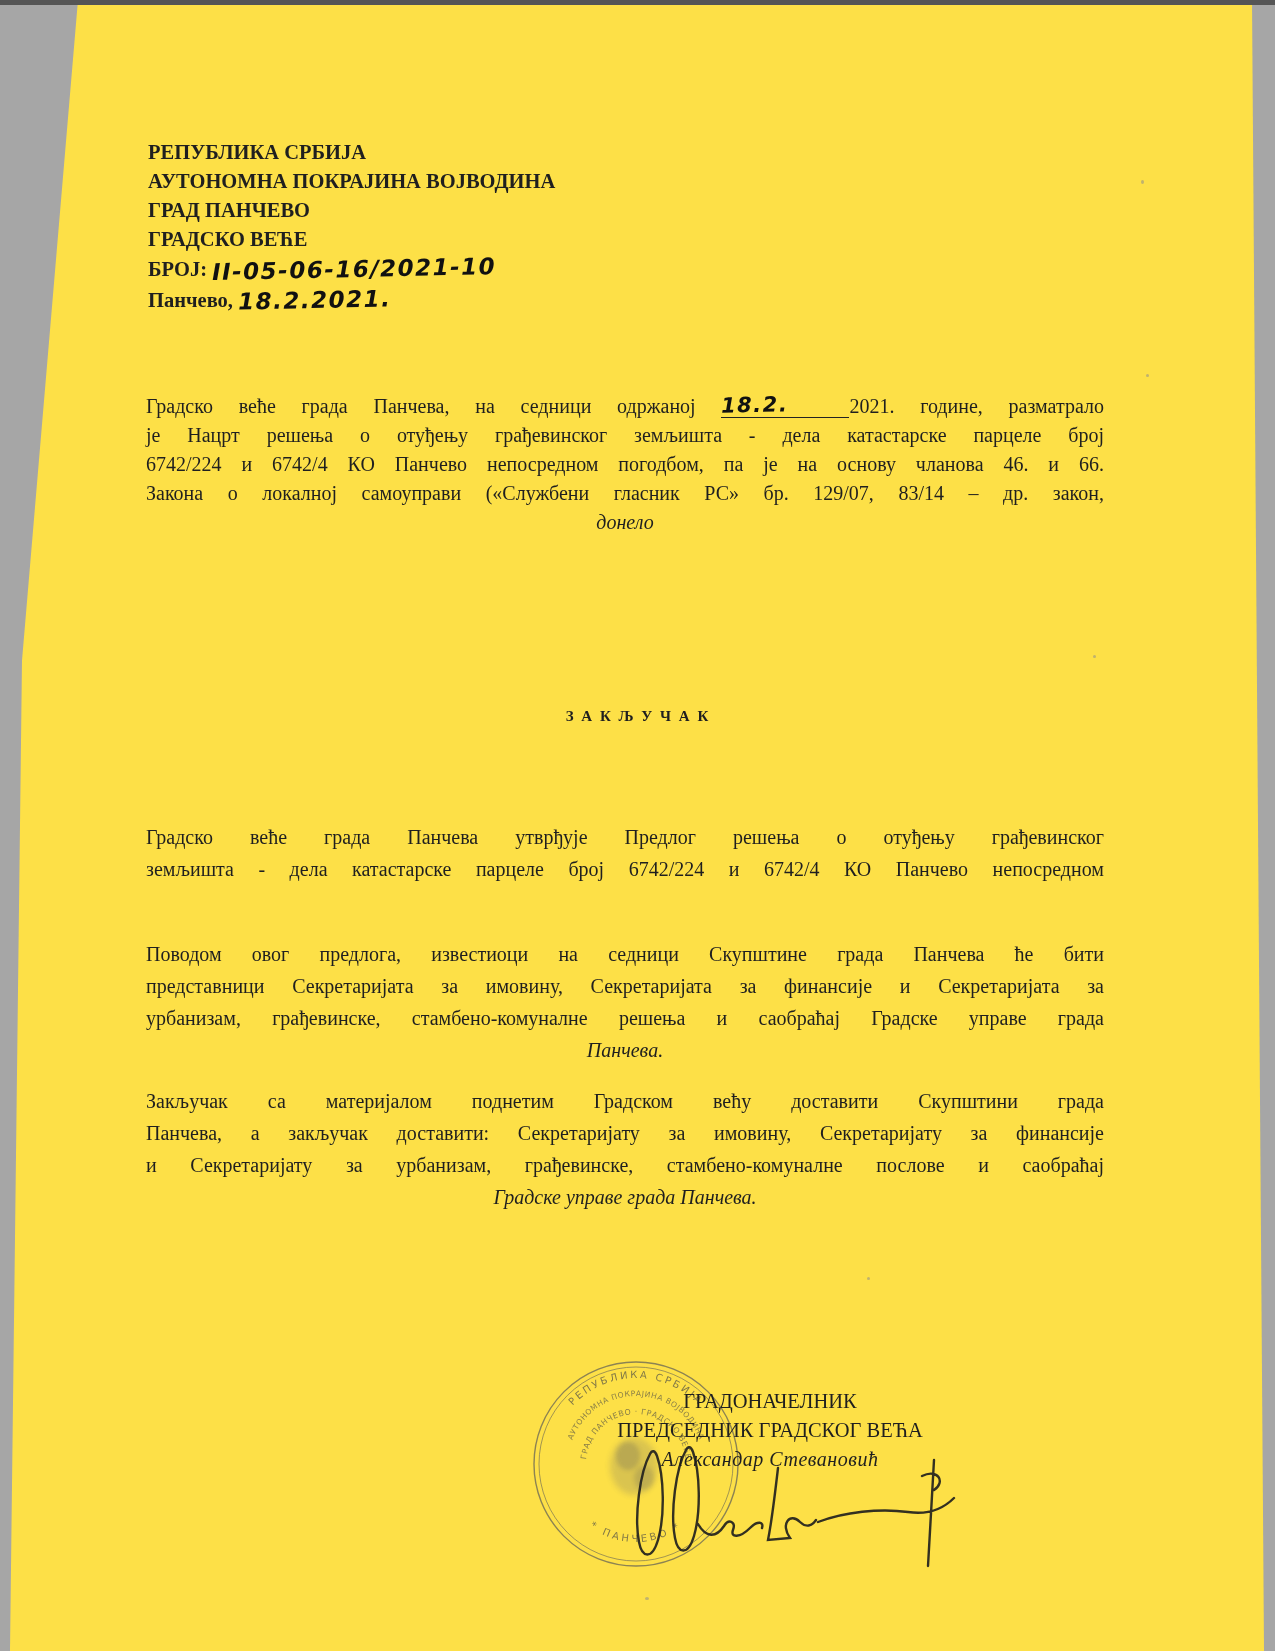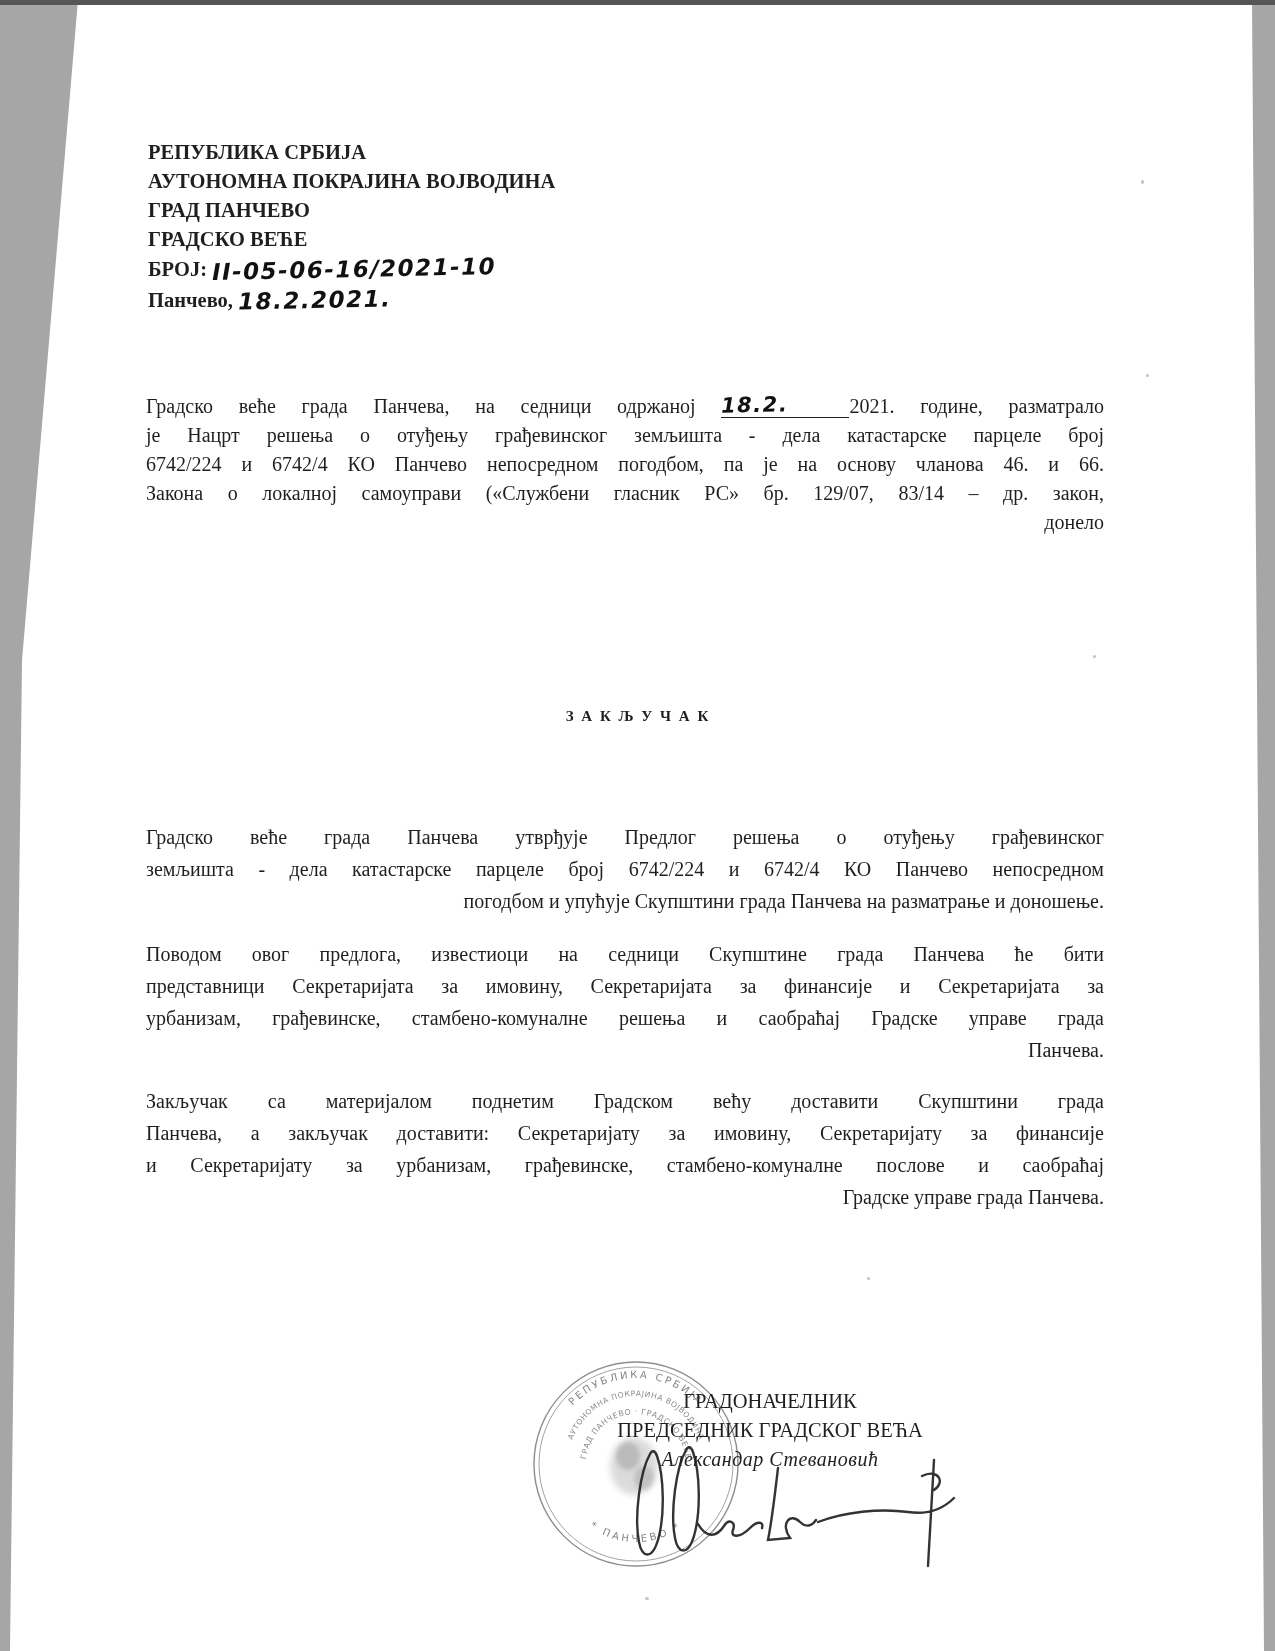--- a/index.html
+++ b/index.html
@@ -3,21 +3,21 @@
 <meta charset="utf-8">
 <style>
   html,body{margin:0;padding:0;}
   body{
     width:1275px;height:1651px;position:relative;overflow:hidden;
     background:#a6a6a6;
     font-family:"Liberation Serif","DejaVu Serif",serif;
     -webkit-font-smoothing:antialiased;
   }
   .paper{
-    position:absolute;inset:0;background:#ffffff;color:#1f1f1f;
+    position:absolute;inset:0;background:#fde047;color:#1f1f1f;
   }
   
   .edge-top{position:absolute;left:0;top:0;width:1275px;height:5px;background:#555;z-index:6;}
   .edge-left{
     position:absolute;left:0;top:0;width:82px;height:1651px;background:#a6a6a6;z-index:5;
     clip-path:polygon(0 0,78px 0,22px 40%,10px 100%,0 100%);
   }
   .edge-right{
     position:absolute;right:0;top:0;width:24px;height:1651px;background:#a6a6a6;z-index:5;
     clip-path:polygon(1px 0,24px 0,24px 100%,13px 100%);
@@ -30,21 +30,21 @@
   .hand{
     font-family:"DejaVu Sans",sans-serif;font-style:italic;font-weight:600;
     color:#111;letter-spacing:1.5px;display:inline-block;transform:rotate(-1.2deg);
   }
   .hdr .hand{font-size:23px;position:relative;top:1px;}
   .hdr .row-num,.hdr .row-place{height:31px;}
 
   
   .tb{position:absolute;left:146px;width:958px;font-size:20px;line-height:29px;color:#1f1f1f;}
   .jl{text-align:justify;text-align-last:justify;}
-  .ll{text-align:right;}
+  .ll{text-align:center;font-style:italic;}
   .intro{top:392px;}
   .p2{top:821px;line-height:32px;}
   .p3{top:938px;line-height:32px;}
   .p4{top:1085px;line-height:32px;}
 
   .blank{
     display:inline-block;width:128px;border-bottom:1.7px solid #222;
     text-align:center;vertical-align:baseline;line-height:22px;
   }
   .blank .hand{font-size:21px;position:relative;top:-1px;}
@@ -85,21 +85,20 @@
     <div class="jl">6742/224 и 6742/4 КО Панчево непосредном погодбом, па је на основу чланова 46. и 66.</div>
     <div class="jl">Закона о локалној самоуправи («Службени гласник РС» бр. 129/07, 83/14 – др. закон,</div>
     <div class="ll">донело</div>
   </div>
 
   <div class="zak">З А К Љ У Ч А К</div>
 
   <div class="tb p2">
     <div class="jl">Градско веће града Панчева утврђује Предлог решења о отуђењу грађевинског</div>
     <div class="jl">земљишта - дела катастарске парцеле број 6742/224 и 6742/4 КО Панчево непосредном</div>
-    <div class="ll">погодбом и упућује Скупштини града Панчева на разматрање и доношење.</div>
   </div>
 
   <div class="tb p3">
     <div class="jl">Поводом овог предлога, известиоци на седници Скупштине града Панчева ће бити</div>
     <div class="jl">представници Секретаријата за имовину, Секретаријата за финансије и Секретаријата за</div>
     <div class="jl">урбанизам, грађевинске, стамбено-комуналне решења и саобраћај Градске управе града</div>
     <div class="ll">Панчева.</div>
   </div>
 
   <div class="tb p4">

